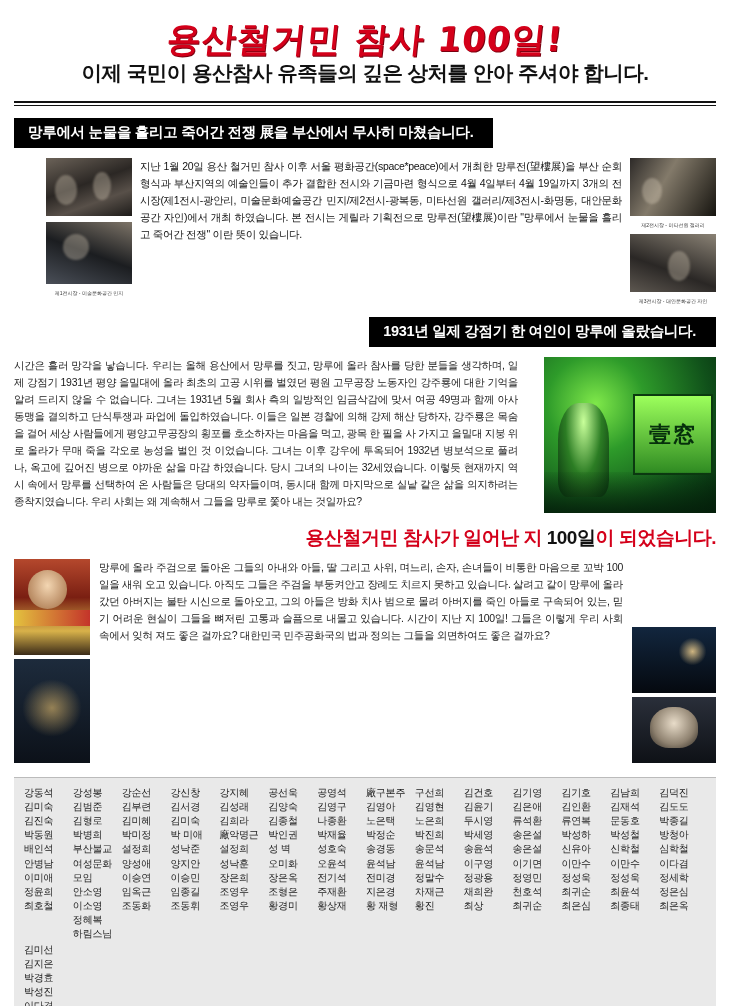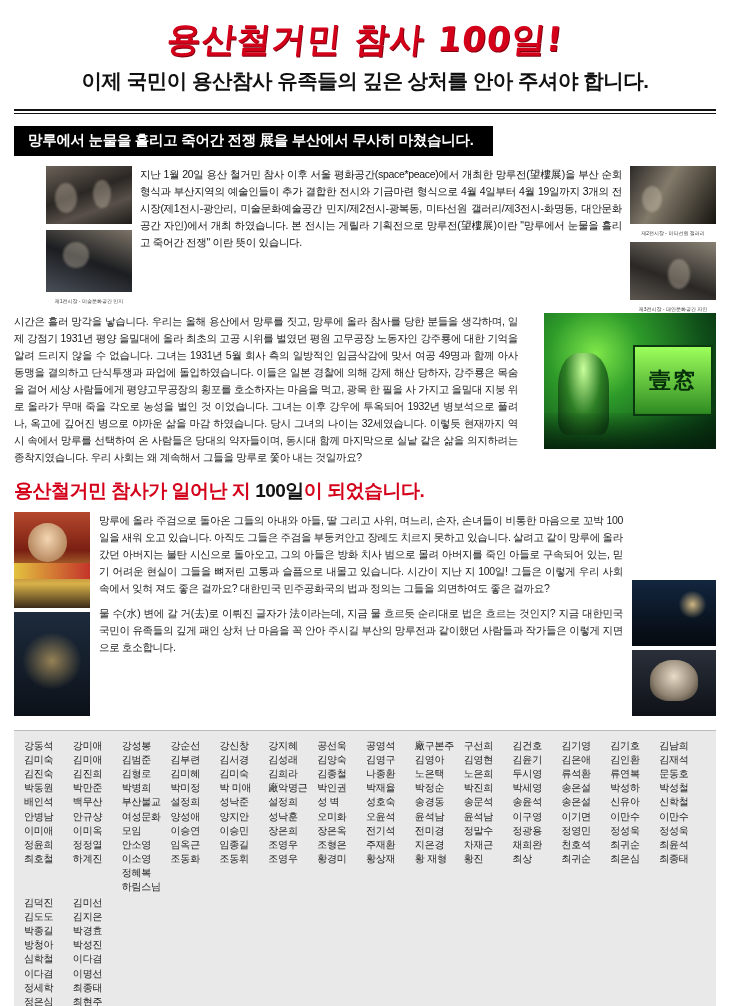--- a/index.html
+++ b/index.html
@@ -29,21 +29,20 @@
     font-family: "DejaVu Sans", sans-serif;
     font-size: 34px;
     font-weight: bold;
     color: #d4001a;
     letter-spacing: 1px;
     line-height: 1.15;
     transform: skewX(-6deg);
     text-shadow: 1px 1px 0 #7a0010;
   }
   .mast-sub {
-    margin-top: 8px;
     font-size: 20.5px;
     font-weight: bold;
     color: #111;
     letter-spacing: -0.5px;
   }
   .rule {
     border: 0;
     border-top: 2px solid #111;
     margin: 10px 0 0 0;
   }
@@ -114,21 +113,21 @@
     color: #111;
     letter-spacing: -0.3px;
   }
   .body-col p { margin: 0 0 9px 0; }
   .body-col p:last-child { margin-bottom: 0; }
 
   
   .sec2 { display: flex; gap: 26px; align-items: flex-start; }
   .sec2 .text { flex: 1 1 auto; font-size: 10.5px; line-height: 1.62; text-align: justify; letter-spacing: -0.3px; }
   .green-photo {
-    width: 172px; height: 136px;
+    width: 172px; height: 156px;
     flex: 0 0 172px;
     position: relative;
     overflow: hidden;
     background: #0369a1;
   }
   .green-photo .base {
     position: absolute; inset: 0;
     background:
       radial-gradient(circle at 30% 30%, #7fe84a 0%, #2e9b2a 30%, #10501a 70%, #04230c 100%);
   }
@@ -150,21 +149,21 @@
   }
   .green-photo .fig {
     position: absolute; left: 8%; top: 30%;
     width: 30%; height: 60%;
     background: radial-gradient(ellipse at 50% 20%, #c8ff9a 0%, #2c7d24 50%, #09340f 100%);
     border-radius: 40% 40% 18% 18%;
   }
 
   
   .red-head {
-    text-align: left;
+    text-align: right;
     font-size: 19px;
     font-weight: bold;
     color: #d4001a;
     margin: 12px 0 8px 0;
     letter-spacing: -0.5px;
   }
   .red-head .blk { color: #111; }
   .sec3 { display: flex; gap: 9px; align-items: flex-start; }
   .sec3 .text { flex: 1 1 auto; font-size: 10.5px; line-height: 1.62; text-align: justify; letter-spacing: -0.3px; }
   .sec3 .text p { margin: 0 0 8px 0; }
@@ -277,20 +276,23 @@
       </div>
       <div class="caption">제2전시장 - 미타선원 갤러리</div>
       <div class="photo">
         <div class="g4"></div>
         <div class="blob" style="left:44%;top:28%;width:22px;height:30px;"></div>
       </div>
       <div class="caption">제3전시장 - 대안문화공간 자인</div>
     </div>
   </div>
 
+  <div class="banner-wrap right">
+    <span class="banner">1931년 일제 강점기 한 여인이 망루에 올랐습니다.</span>
+  </div>
 
   <div class="sec2">
     <div class="text">시간은 흘러 망각을 낳습니다. 우리는 올해 용산에서 망루를 짓고, 망루에 올라 참사를 당한 분들을 생각하며, 일제 강점기 1931년 평양 을밀대에 올라 최초의 고공 시위를 벌였던 평원 고무공장 노동자인 강주룡에 대한 기억을 알려 드리지 않을 수 없습니다. 그녀는 1931년 5월 회사 측의 일방적인 임금삭감에 맞서 여공 49명과 함께 아사 동맹을 결의하고 단식투쟁과 파업에 돌입하였습니다. 이들은 일본 경찰에 의해 강제 해산 당하자, 강주룡은 목숨을 걸어 세상 사람들에게 평양고무공장의 횡포를 호소하자는 마음을 먹고, 광목 한 필을 사 가지고 을밀대 지붕 위로 올라가 무매 죽을 각오로 농성을 벌인 것 이었습니다. 그녀는 이후 강우에 투옥되어 1932년 병보석으로 풀려나, 옥고에 깊어진 병으로 야까운 삶을 마감 하였습니다. 당시 그녀의 나이는 32세였습니다. 이렇듯 현재까지 역시 속에서 망루를 선택하여 온 사람들은 당대의 약자들이며, 동시대 함께 마지막으로 실낱 같은 삶을 의지하려는 종착지였습니다. 우리 사회는 왜 계속해서 그들을 망루로 쫓아 내는 것일까요?</div>
     <div class="green-photo">
       <div class="base"></div>
       <div class="fig"></div>
       <div class="sign">壹窓</div>
       <div class="stripe"></div>
     </div>
   </div>
@@ -305,21 +307,20 @@
         <div class="face"></div>
         <div class="band"></div>
       </div>
       <div class="p-vert">
         <div class="glow"></div>
       </div>
     </div>
 
     <div class="text">
       <p>망루에 올라 주검으로 돌아온 그들의 아내와 아들, 딸 그리고 사위, 며느리, 손자, 손녀들이 비통한 마음으로 꼬박 100일을 새워 오고 있습니다. 아직도 그들은 주검을 부둥켜안고 장례도 치르지 못하고 있습니다. 살려고 같이 망루에 올라갔던 아버지는 불탄 시신으로 돌아오고, 그의 아들은 방화 치사 범으로 몰려 아버지를 죽인 아들로 구속되어 있는, 믿기 어려운 현실이 그들을 뼈저린 고통과 슬픔으로 내몰고 있습니다. 시간이 지난 지 100일! 그들은 이렇게 우리 사회 속에서 잊혀 져도 좋은 걸까요? 대한민국 민주공화국의 법과 정의는 그들을 외면하여도 좋은 걸까요?</p>
-      <p>물 수(水) 변에 갈 거(去)로 이뤄진 글자가 法이라는데, 지금 물 흐르듯 순리대로 법은 흐르는 것인지? 지금 대한민국 국민이 유족들의 깊게 패인 상처 난 마음을 꼭 안아 주시길 부산의 망루전과 같이했던 사람들과 작가들은 이렇게 지면으로 호소합니다.</p>
     </div>
 
     <div class="right-photos">
       <div class="p-night">
         <div class="lamp"></div>
       </div>
       <div class="p-mask">
         <div class="head"></div>
       </div>
     </div>
@@ -332,31 +333,20 @@
           <span>김미숙</span>
           <span>김진숙</span>
           <span>박동원</span>
           <span>배인석</span>
           <span>안병남</span>
           <span>이미애</span>
           <span>정윤희</span>
           <span>최호철</span>
         </div>
         <div class="col">
-          <span>강미애</span>
-          <span>김미애</span>
-          <span>김진희</span>
-          <span>박만준</span>
-          <span>백무산</span>
-          <span>안규샹</span>
-          <span>이미옥</span>
-          <span>정정열</span>
-          <span>하계진</span>
-        </div>
-        <div class="col">
           <span>강성봉</span>
           <span>김범준</span>
           <span>김형로</span>
           <span>박병희</span>
           <span>부산불교여성문화모임</span>
           <span>안소영</span>
           <span>이소영</span>
           <span>정혜복</span>
           <span>하림스님</span>
         </div>

